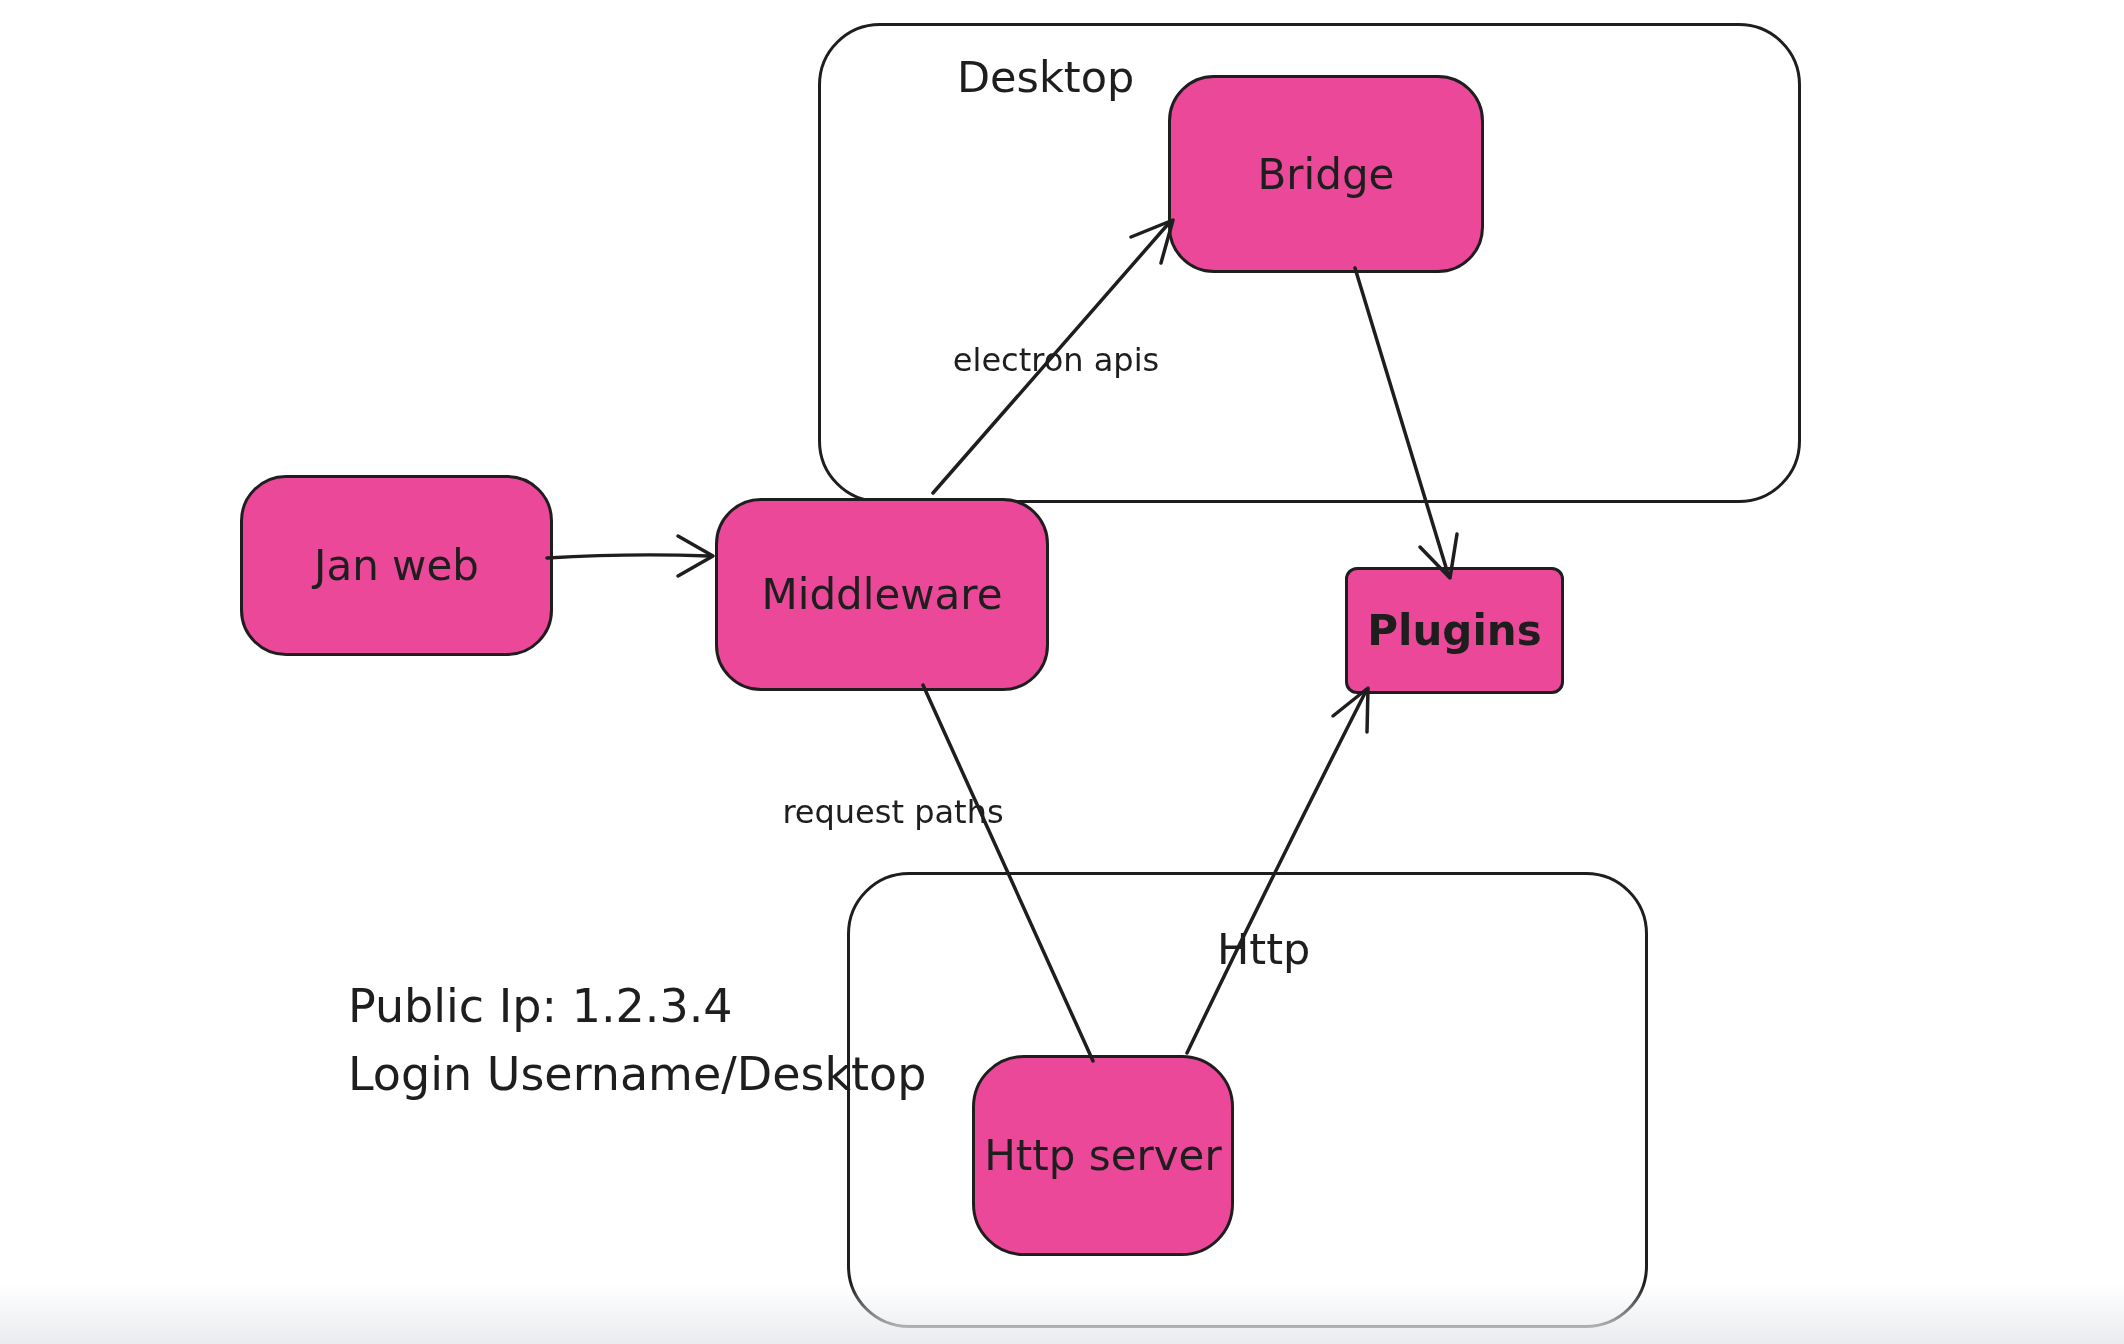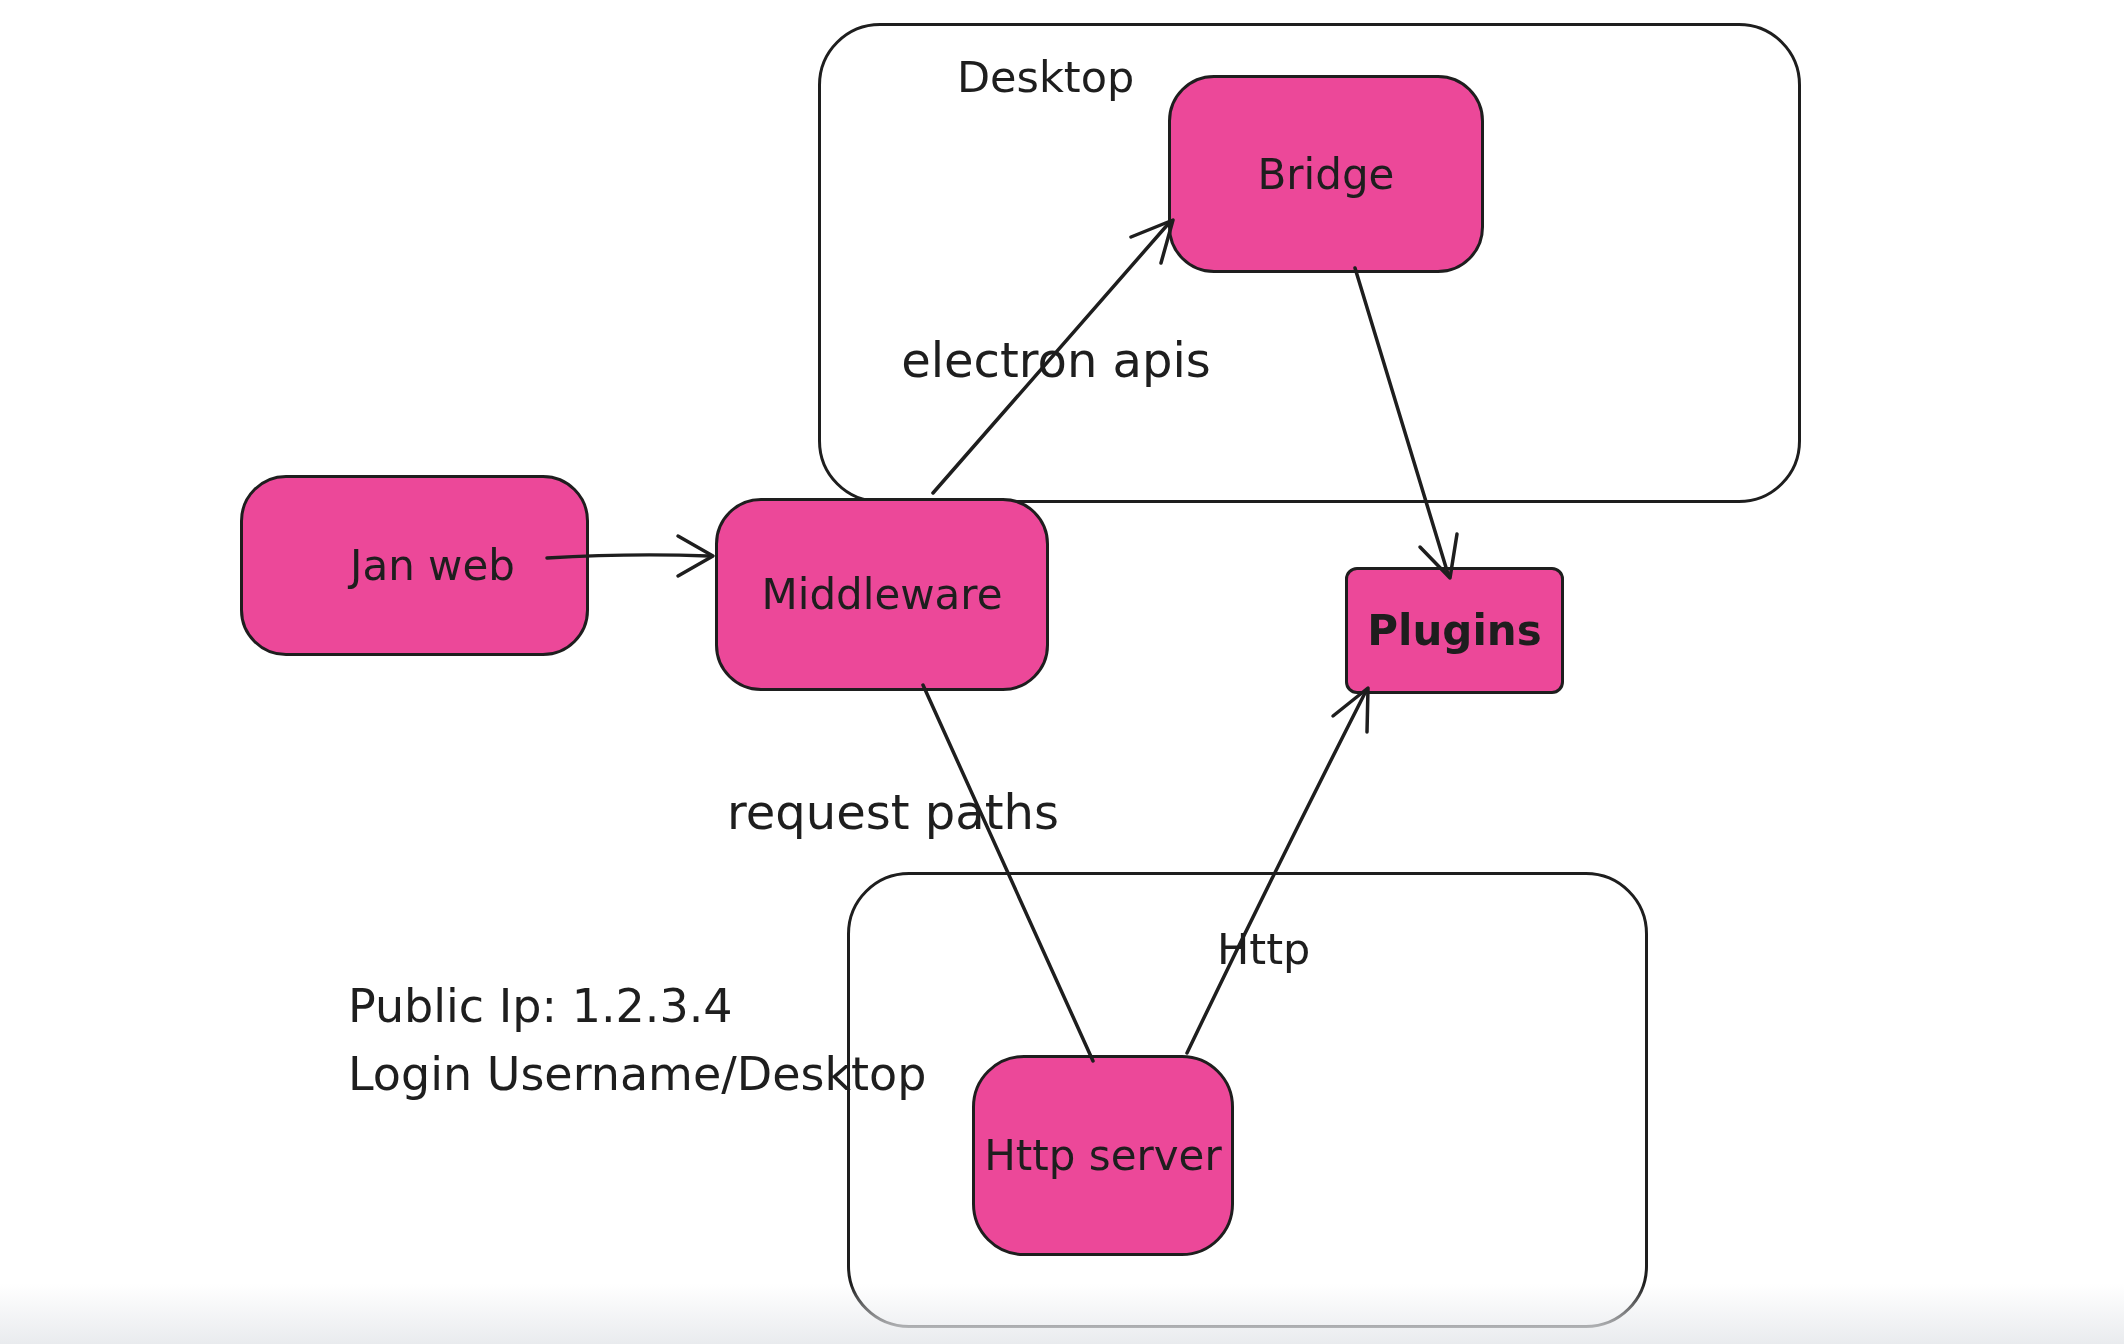--- a/index.html
+++ b/index.html
@@ -54,29 +54,29 @@
     z-index: 20;
   }
   .node-label {
     font-size: 42px;
     white-space: nowrap;
   }
   #desktop { left: 818px; top: 23px; width: 977px; height: 474px; border-radius: 62px; }
   #cloud   { left: 847px; top: 872px; width: 795px; height: 450px; border-radius: 62px; }
   #desktop-label { left: 957px; top: 52px; }
   #cloud-label   { left: 1217px; top: 924px; }
-  #jan-web     { left: 240px;  top: 475px;  width: 307px; height: 175px; border-radius: 46px; padding-left: 36px; }
+  #jan-web     { left: 240px;  top: 475px;  width: 307px; height: 175px; border-radius: 46px; }
   #middleware  { left: 715px;  top: 498px;  width: 328px; height: 187px; border-radius: 46px; }
   #bridge      { left: 1168px; top: 75px;   width: 310px; height: 192px; border-radius: 46px; }
   #plugins     { left: 1345px; top: 567px;  width: 213px; height: 121px; border-radius: 12px; font-weight: bold; }
   #http-server { left: 972px;  top: 1055px; width: 256px; height: 195px; border-radius: 52px; }
   .edge-label {
     position: absolute;
     transform: translate(-50%, -50%);
-    font-size: 48px;
+    font-size: 32px;
     white-space: nowrap;
     z-index: 25;
     background: transparent;
   }
   #edge-label-electron { left: 1056px; top: 360px; }
   #edge-label-request  { left: 893px;  top: 812px; }
   .annotation {
     position: absolute;
     left: 348px;
     top: 972px;

